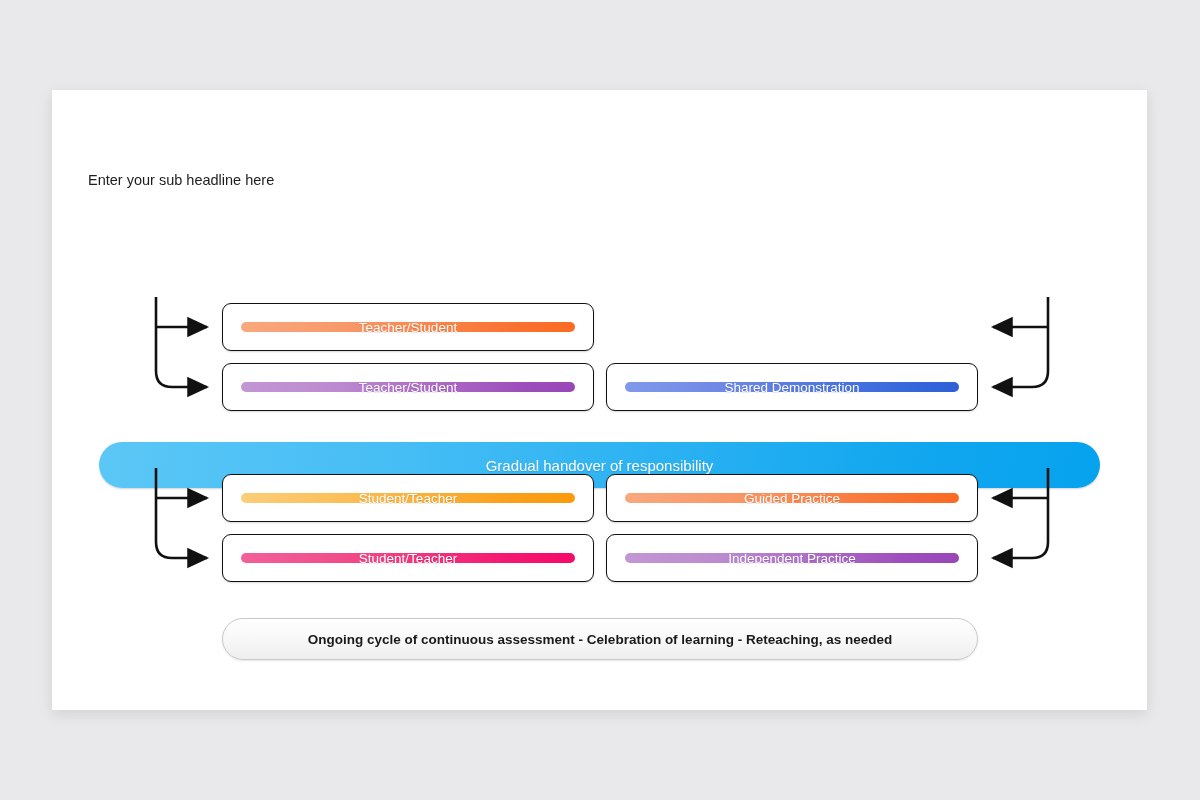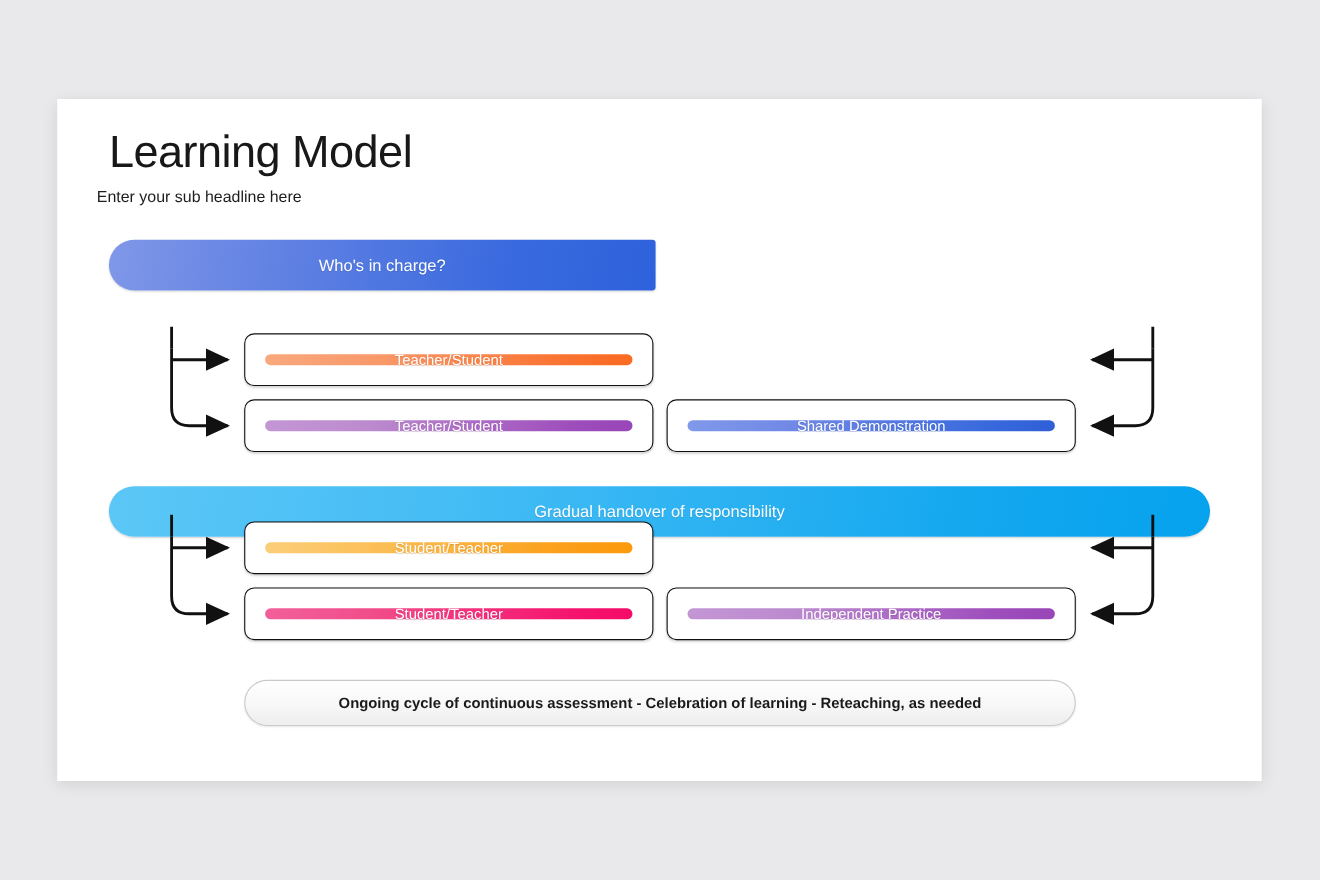--- a/index.html
+++ b/index.html
@@ -131,26 +131,22 @@
     top: 0; left: 0;
     width: 1095px; height: 620px;
     pointer-events: none;
   }
 </style>
 </head>
 <body>
 
 <div id="slide">
 
-  <div id="title">Learning Model</div>
   <div id="subtitle">Enter your sub headline here</div>
 
-  <div class="band" id="band-whos-in-charge">
-    <span class="band-label">Who's in charge?</span>
-  </div>
 
 
 
   <div class="band" id="band-gradual">
     <span class="band-label">Gradual handover of responsibility</span>
   </div>
 
   <svg class="connector" viewBox="0 0 1095 620" xmlns="http://www.w3.org/2000/svg">
     <defs>
       <marker id="arrR" markerWidth="9" markerHeight="9" refX="7.6" refY="4.5" orient="auto">
@@ -202,20 +198,25 @@
     </div>
   </div>
 
 
   <div class="card col-right row-2">
     <div class="card-inner g-blue">
       <span>Shared Demonstration</span>
     </div>
   </div>
 
+  <div class="card col-right row-3">
+    <div class="card-inner g-orange-light">
+      <span>Guided Practice</span>
+    </div>
+  </div>
 
   <div class="card col-right row-4">
     <div class="card-inner g-purple">
       <span>Independent Practice</span>
     </div>
   </div>
 
   <div id="bottom-pill">
     <span>Ongoing cycle of continuous assessment  -  Celebration of learning  -  Reteaching, as needed</span>
   </div>

